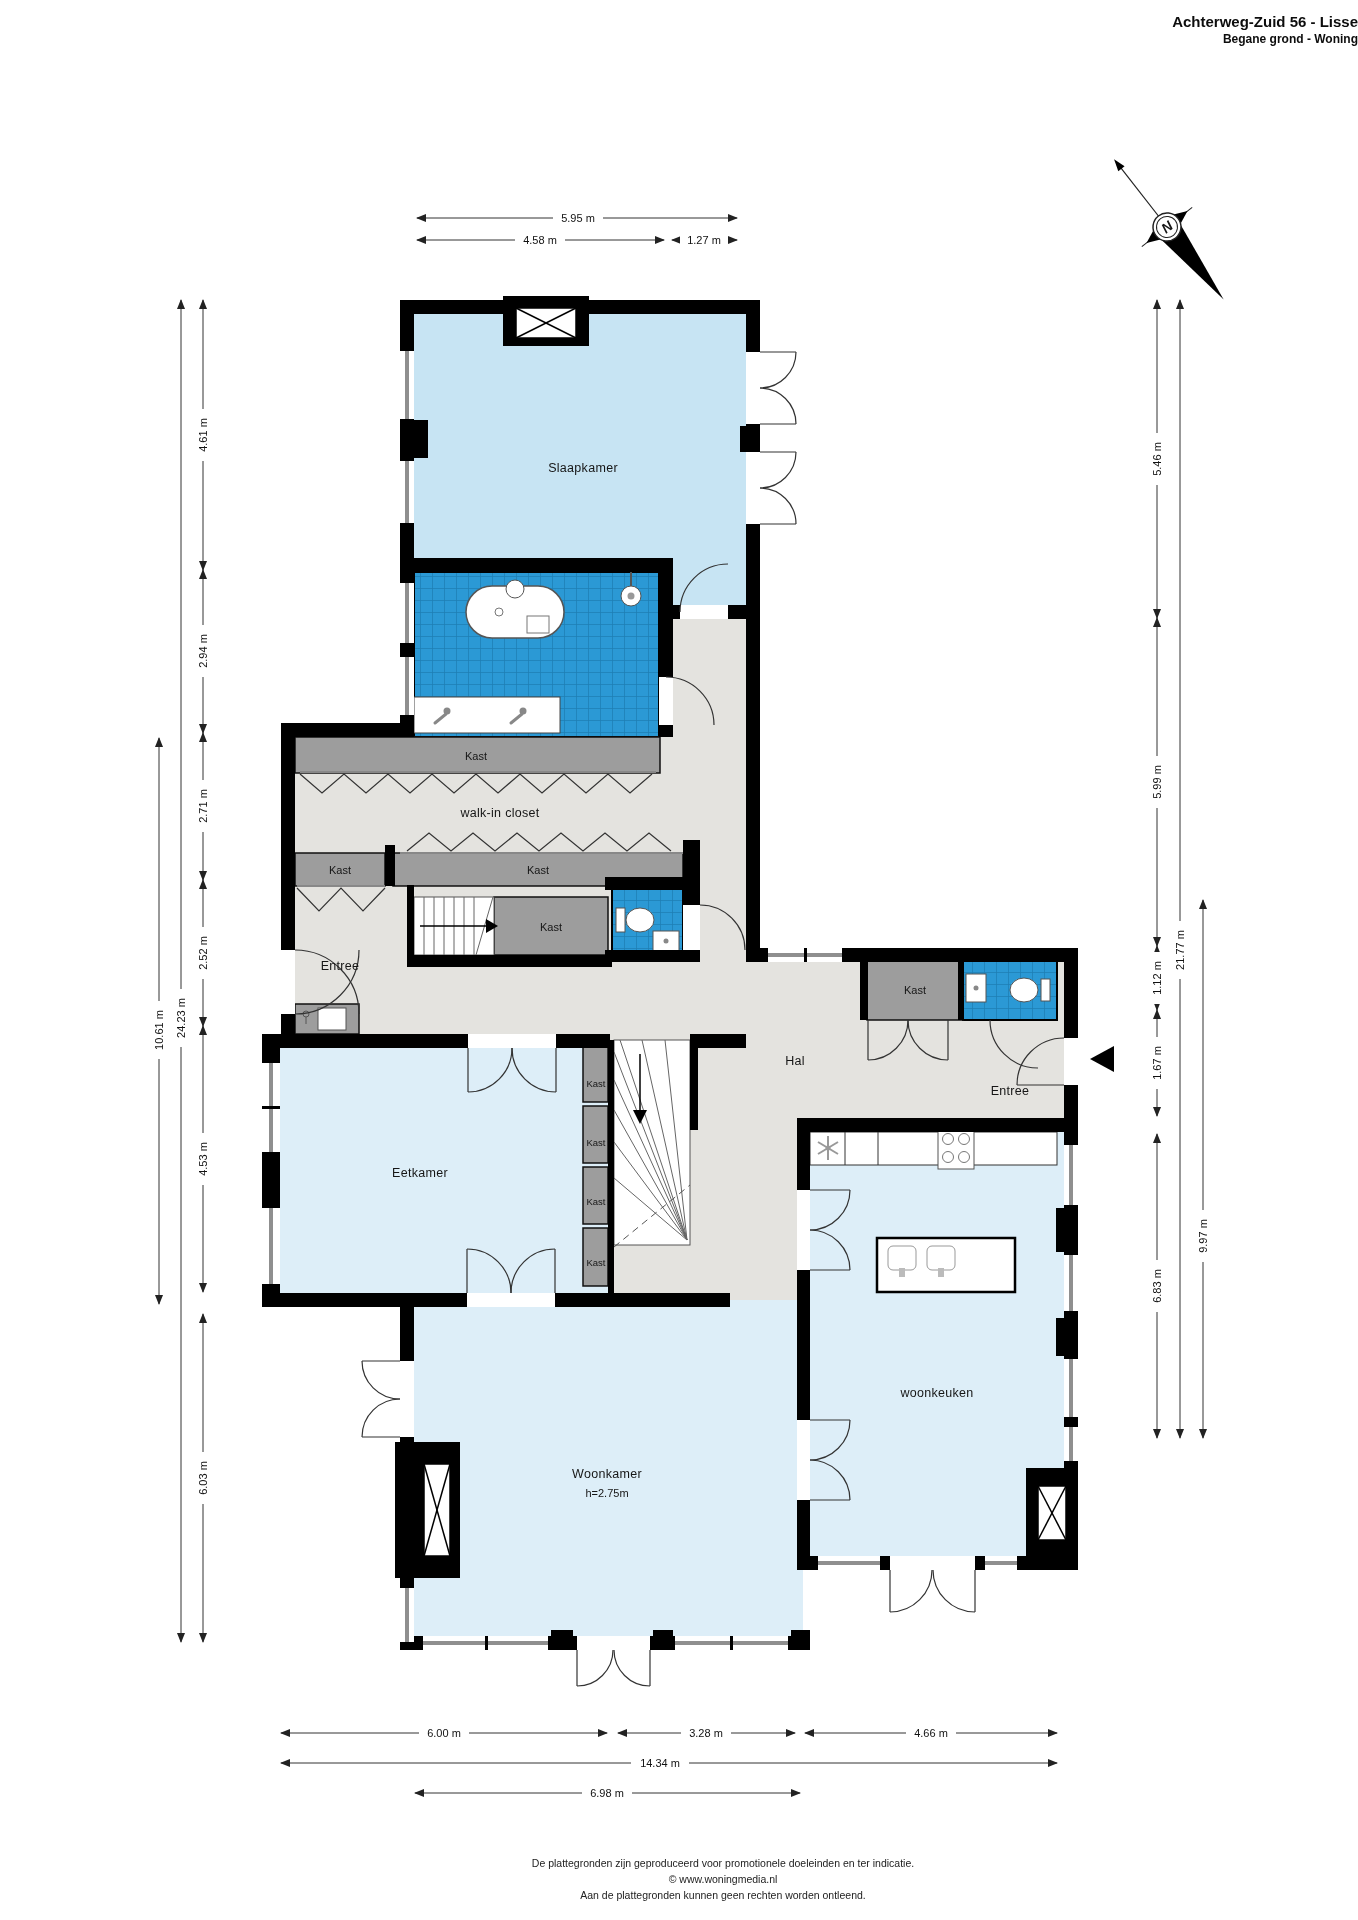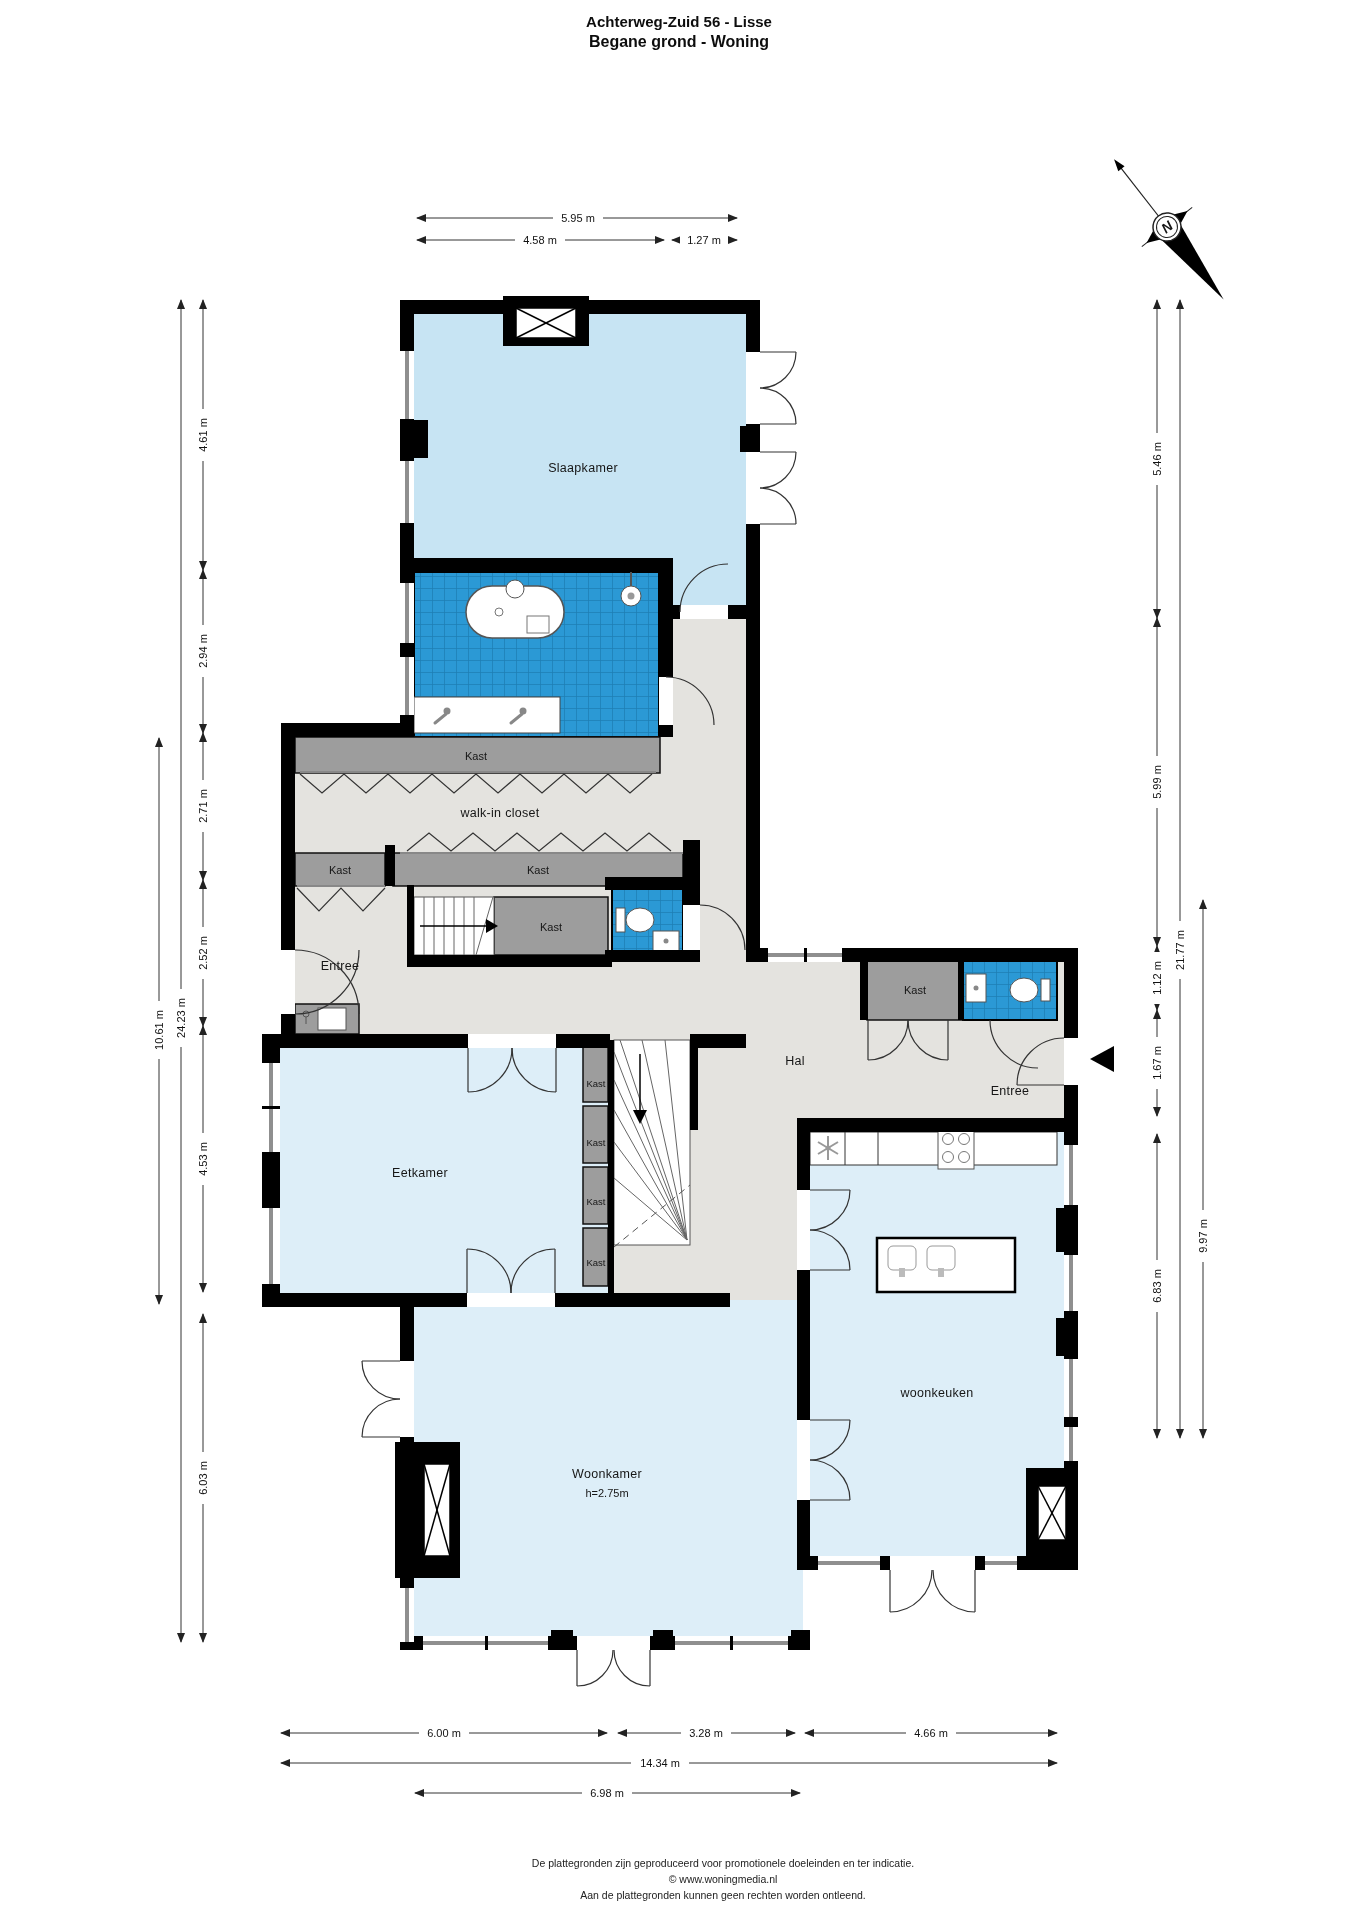--- a/index.html
+++ b/index.html
@@ -1,20 +1,20 @@
 <!DOCTYPE html>
 <html><head>
 <meta charset="utf-8">
 <style>
   html,body{margin:0;padding:0;background:#fff;}
   .page{position:relative;width:1358px;height:1920px;background:#fff;overflow:hidden;
         font-family:"Liberation Sans",sans-serif;}
-  .header{position:absolute;top:12px;left:0;width:1358px;text-align:center;
+  .header{position:absolute;top:12px;left:0;width:1358px;text-align:right;
           font-weight:bold;font-size:15px;line-height:1.3;color:#0d0d0d;}
-  .header .sub{font-size:16px;}
+  .header .sub{font-size:12px;}
   .footer{position:absolute;top:1856px;left:0;width:1358px;text-align:center;
           font-size:10.5px;line-height:1.5;color:#222;margin-left:44px;}
   svg{position:absolute;left:0;top:0;}
   svg text{font-family:"Liberation Sans",sans-serif;fill:#161616;}
   .rl{font-size:12.5px;text-anchor:middle;letter-spacing:.3px;}
   .rs{font-size:11px;text-anchor:middle;}
   .kc{font-size:9.5px;text-anchor:middle;}
   .dim{font-size:11px;text-anchor:middle;fill:#111;}
   .compass-n{font-size:14px;font-weight:bold;font-style:italic;text-anchor:middle;}
   .wall{fill:#000;}

